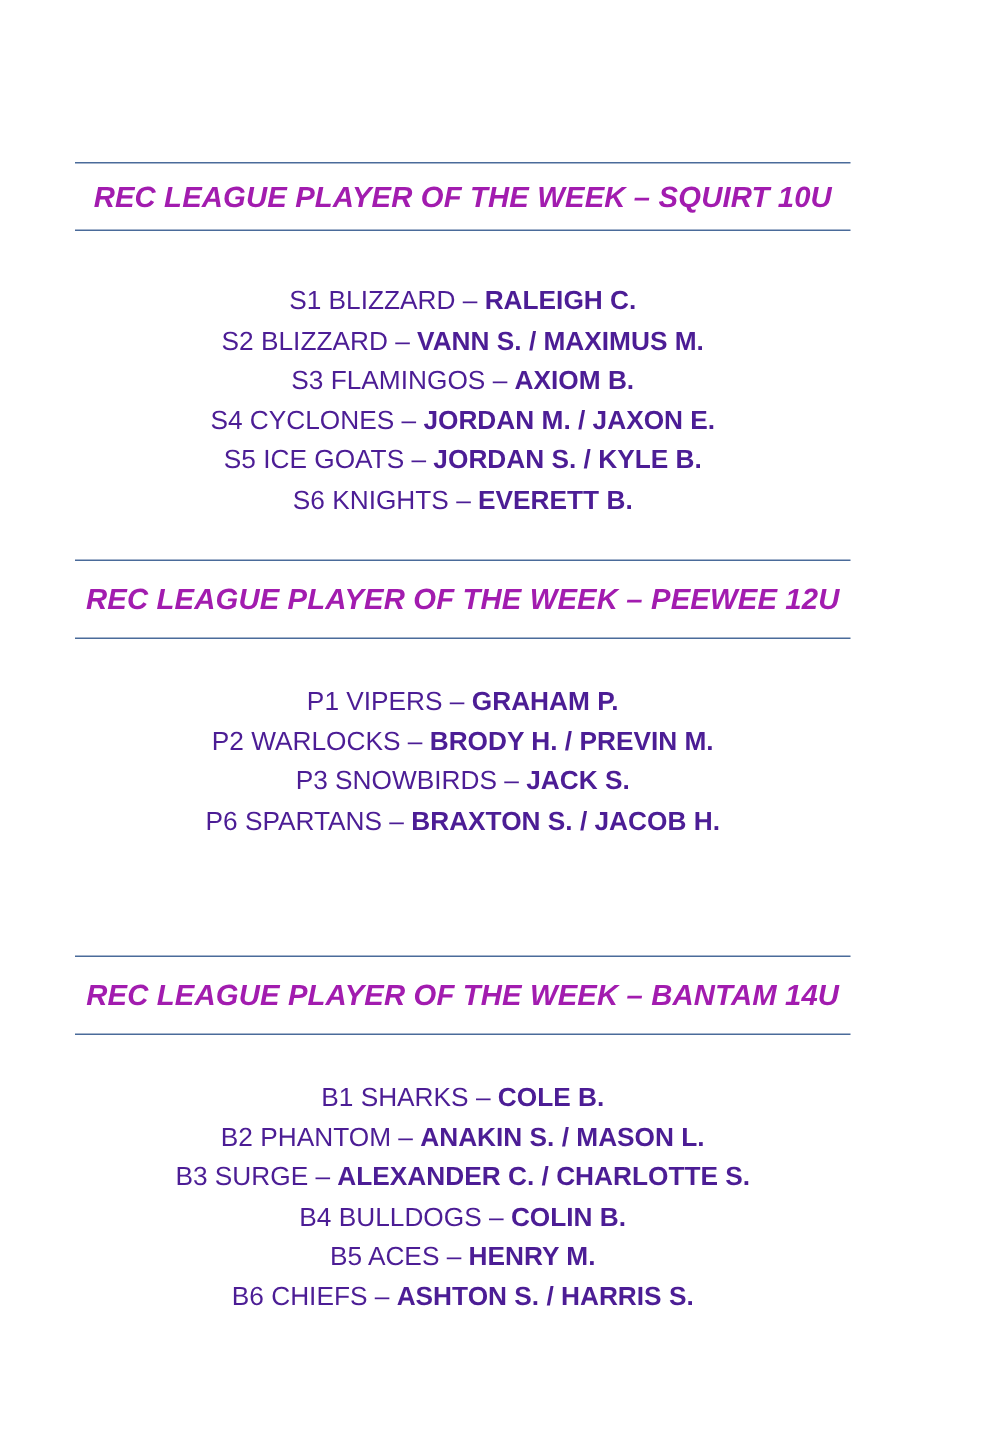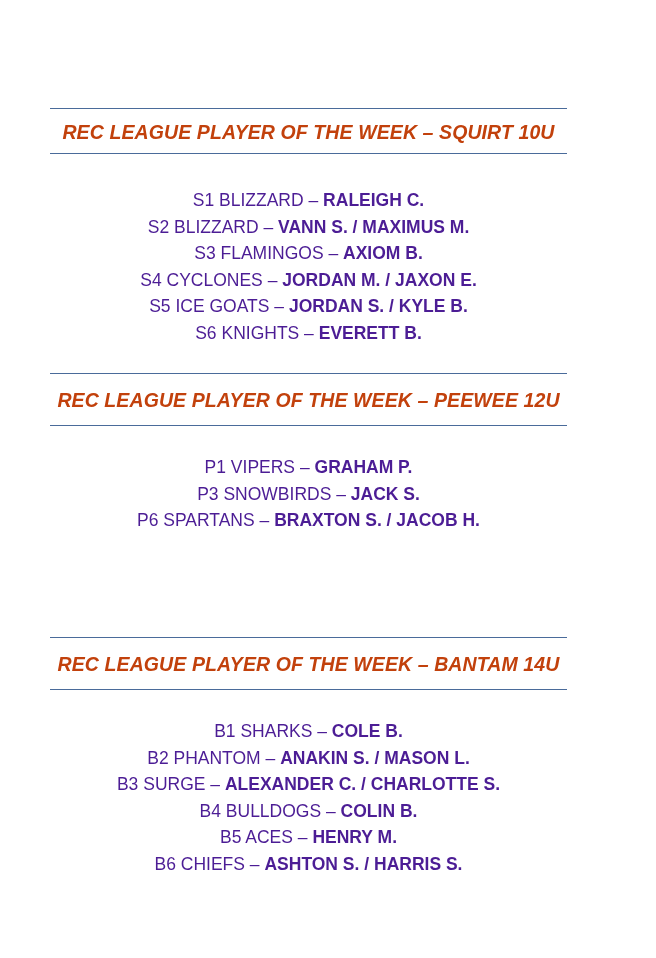--- a/index.html
+++ b/index.html
@@ -27,21 +27,21 @@
   .section-header {
     border-top: 1.5px solid #4a6b9a;
     border-bottom: 1.5px solid #4a6b9a;
     text-align: center;
     box-sizing: border-box;
   }
   .section-title {
     font-style: italic;
     font-weight: bold;
     font-size: 19.5px;
-    color: #c2410c;
+    color: #a21caf;
     letter-spacing: 0.1px;
     white-space: nowrap;
   }
   .entries {
     text-align: center;
   }
   .entry {
     font-size: 17.5px;
     line-height: 26.5px;
     color: #4c1d95;
@@ -105,20 +105,23 @@
 
   <div class="section" id="section-2">
     <div class="section-header">
       <span class="section-title">REC LEAGUE PLAYER OF THE WEEK – PEEWEE 12U</span>
     </div>
     <div class="entries">
       <div class="entry">
         <span class="team">P1 VIPERS</span><span class="dash"> – </span><span class="player">GRAHAM P.</span>
       </div>
       <div class="entry">
+        <span class="team">P2 WARLOCKS</span><span class="dash"> – </span><span class="player">BRODY H. / PREVIN M.</span>
+      </div>
+      <div class="entry">
         <span class="team">P3 SNOWBIRDS</span><span class="dash"> – </span><span class="player">JACK S.</span>
       </div>
       <div class="entry">
         <span class="team">P6 SPARTANS</span><span class="dash"> – </span><span class="player">BRAXTON S. / JACOB H.</span>
       </div>
     </div>
   </div>
 
   <div class="section" id="section-3">
     <div class="section-header">

